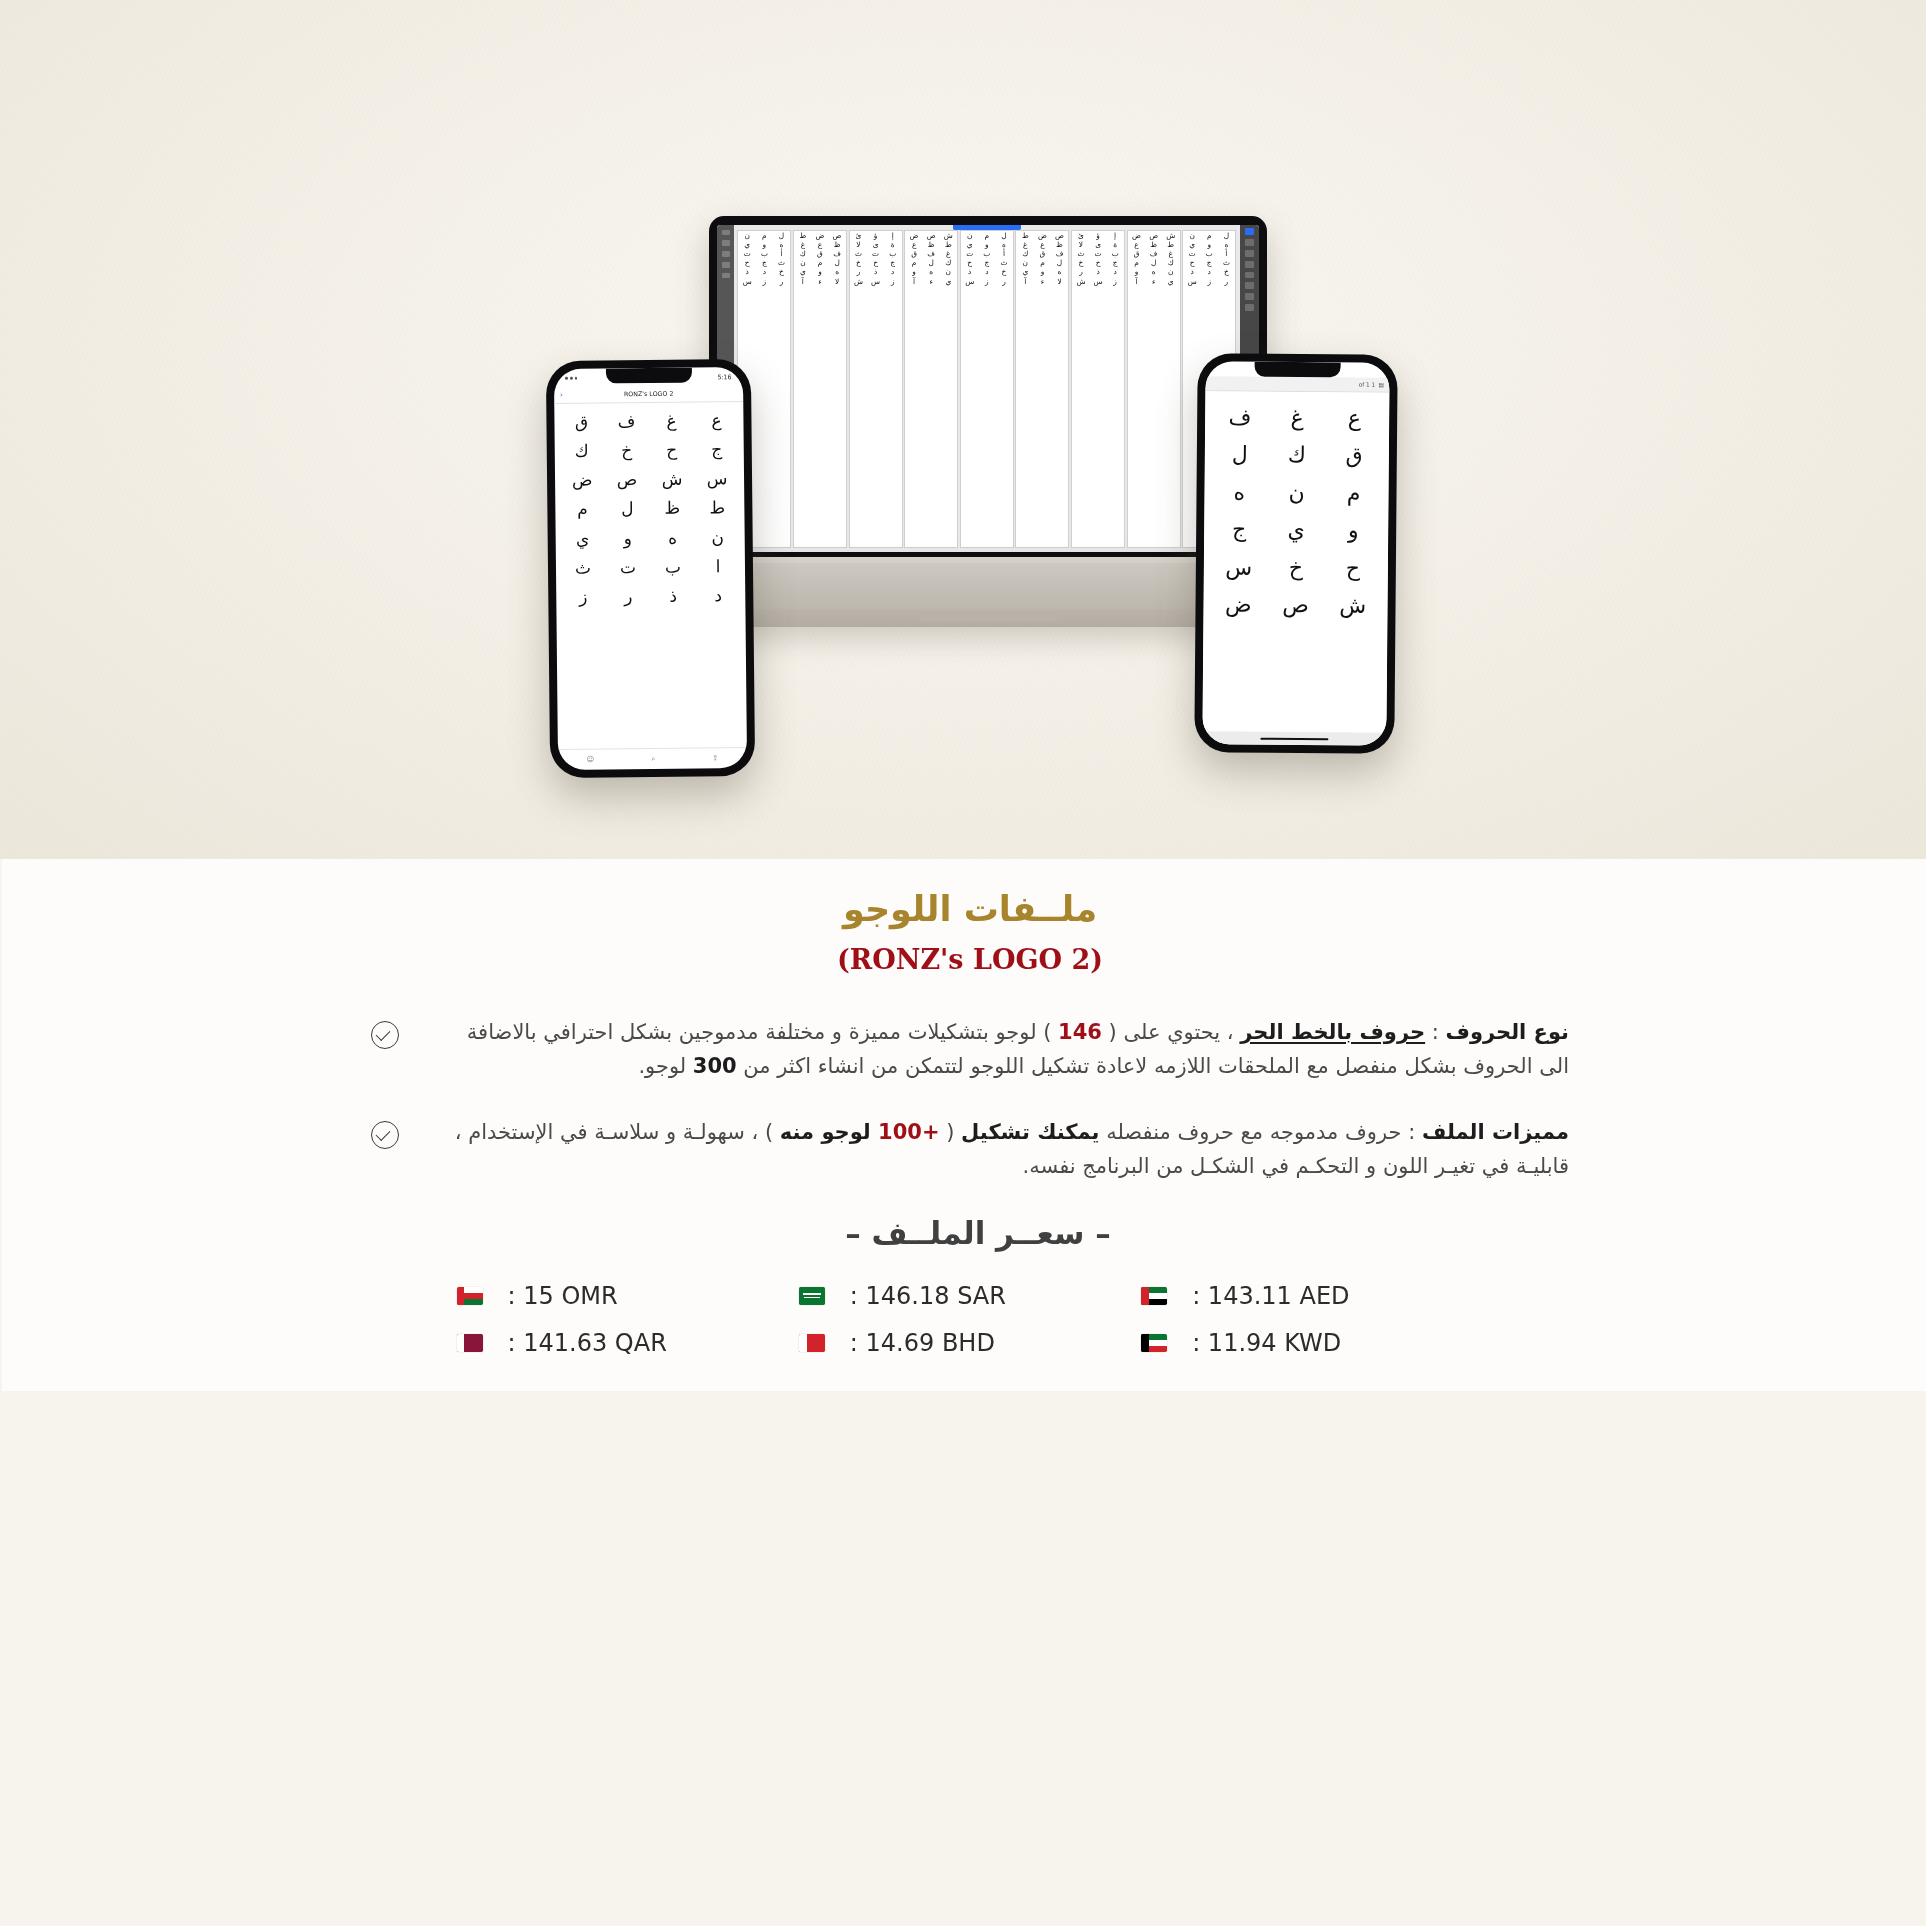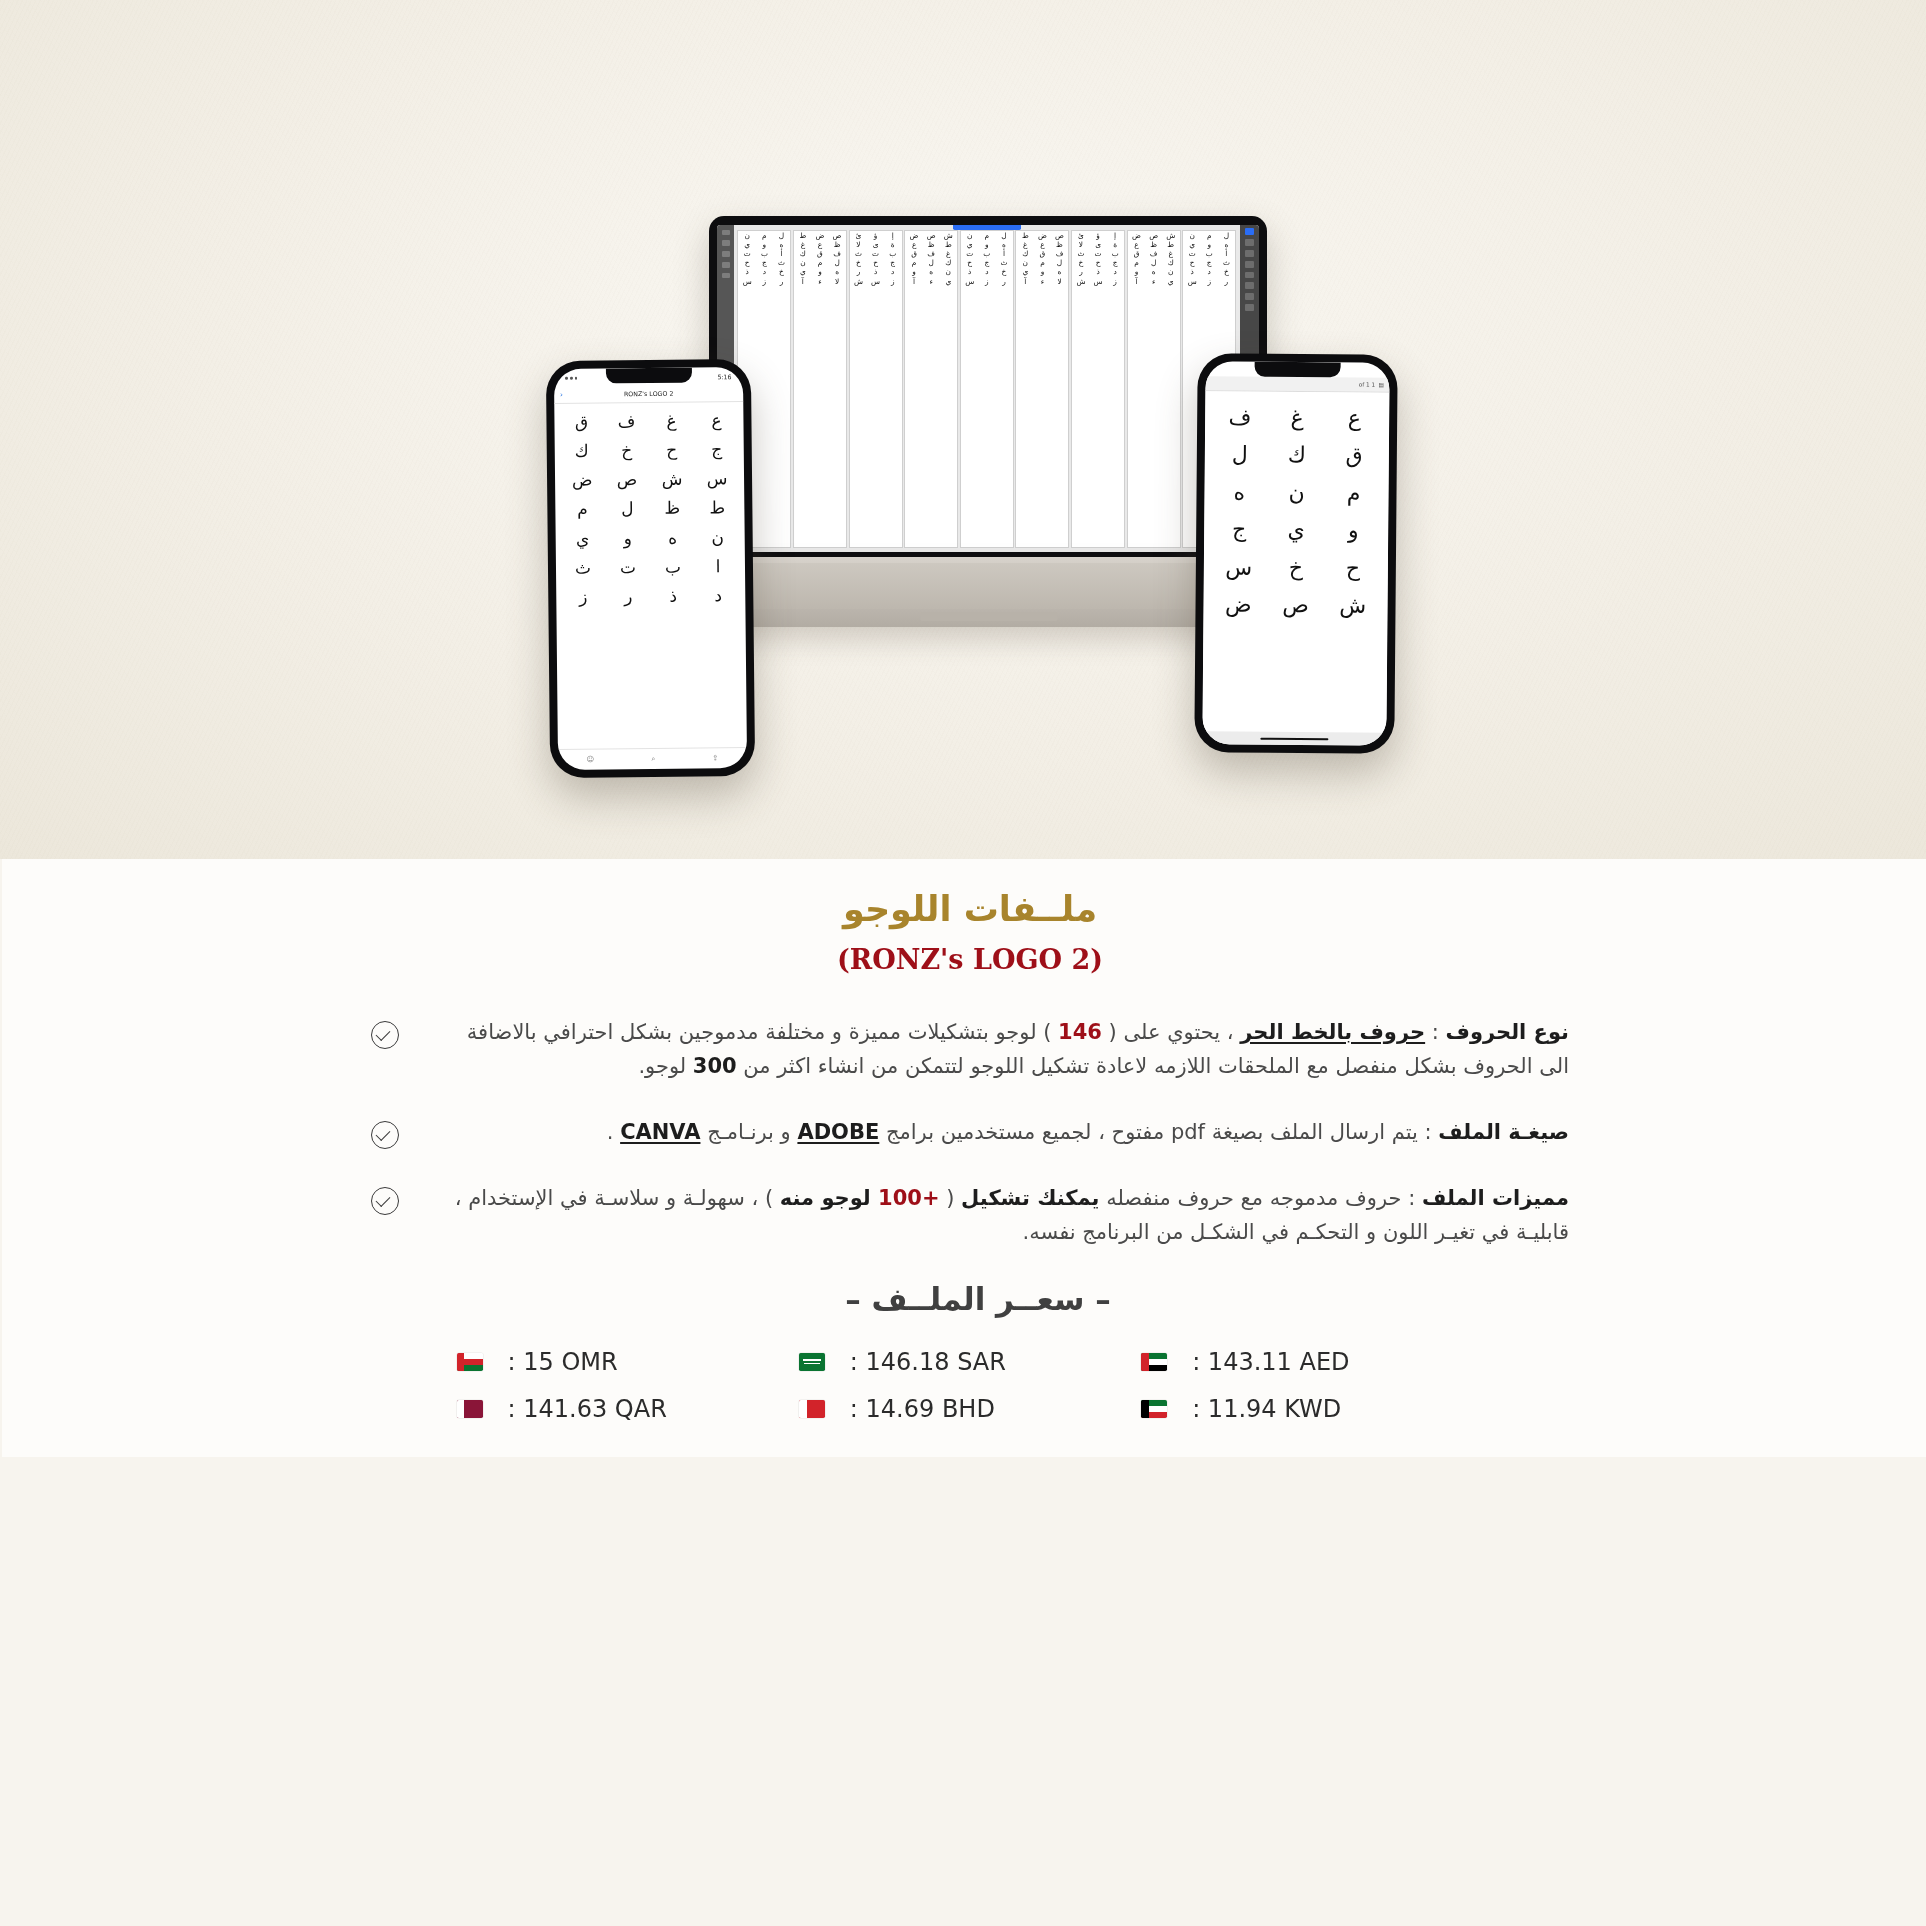--- a/index.html
+++ b/index.html
@@ -711,26 +711,20 @@
 
   <div class="bullets">
 
     <div class="bullet">
       <span class="check"></span>
       <div class="bullet-text">
         <b>نوع الحروف</b><span> : </span><b><u>حروف بالخط الحر</u></b><span> ، يحتوي على ( </span><span class="red">146</span><span> ) لوجو بتشكيلات مميزة و مختلفة مدموجين بشكل احترافي بالاضافة الى الحروف بشكل منفصل مع الملحقات اللازمه لاعادة تشكيل اللوجو لتتمكن من انشاء اكثر من </span><span class="dark">300</span><span> لوجو.</span>
       </div>
     </div>
 
-    <div class="bullet">
-      <span class="check"></span>
-      <div class="bullet-text">
-        <b>صيغـة الملف</b><span> : يتم ارسال الملف بصيغة pdf مفتوح ، لجميع مستخدمين برامج </span><b class="ltr"><u>ADOBE</u></b><span> و برنـامـج </span><b class="ltr"><u>CANVA</u></b><span> .</span>
-      </div>
-    </div>
 
     <div class="bullet">
       <span class="check"></span>
       <div class="bullet-text">
         <b>مميزات الملف</b><span> : حروف مدموجه مع حروف منفصله </span><b class="dark">يمكنك تشكيل</b><span> ( </span><span class="red">+100</span><b class="dark"> لوجو منه</b><span> ) ، سهولـة و سلاسـة في الإستخدام ، قابليـة في تغيـر اللون و التحكـم في الشكـل من البرنامج نفسه.</span>
       </div>
     </div>
 
   </div>
 

